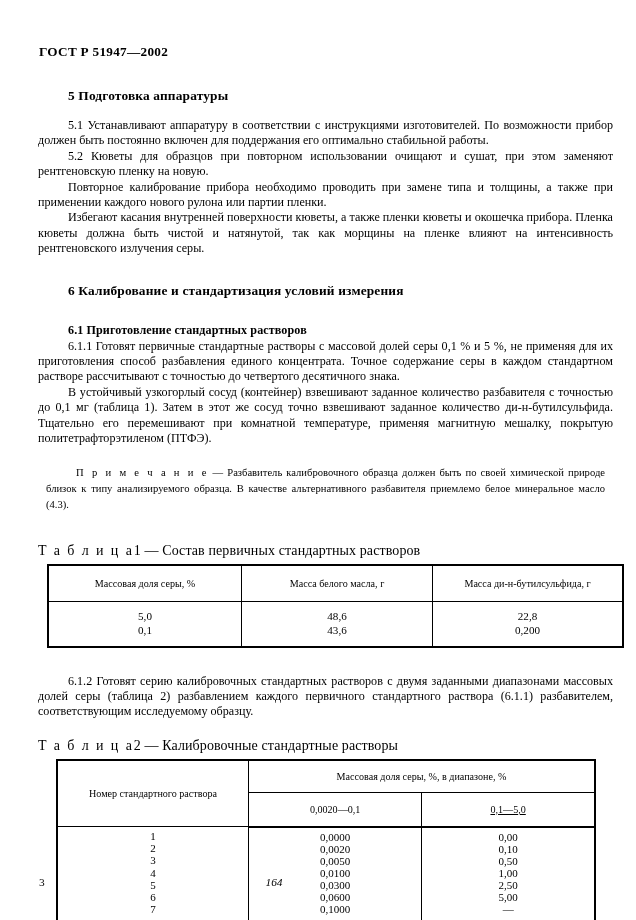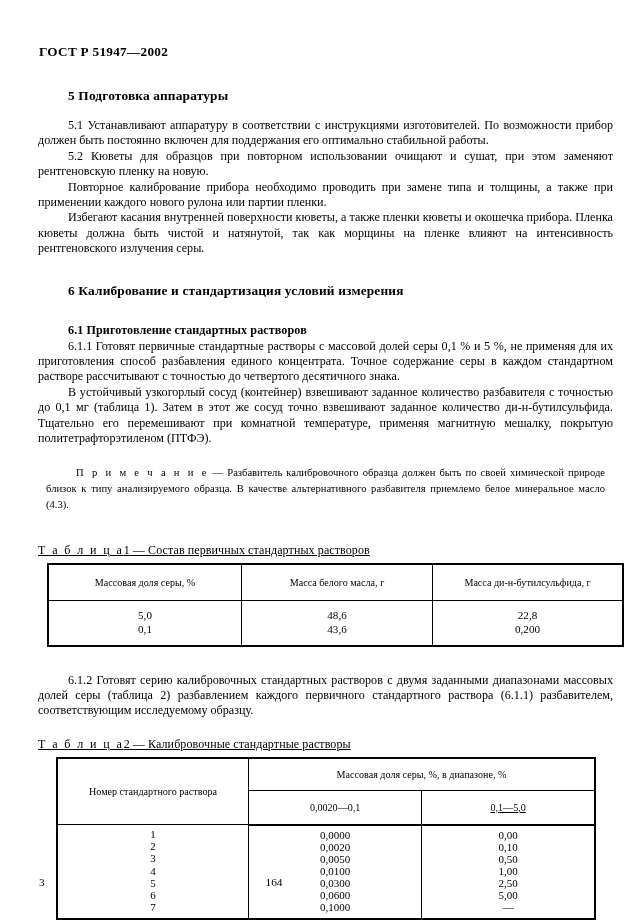--- a/index.html
+++ b/index.html
@@ -64,24 +64,23 @@
     margin: 8px;
     text-align: justify;
     text-indent: 30px;
   }
   .spaced {
     letter-spacing: 2.1px;
   }
 
   
   .table-caption {
-    font-size: 12px;
+    font-size: 14px;
     margin: 0 0 5px 0;
     letter-spacing: 0.1px;
-    text-decoration: underline;
   }
   .table-caption .spaced-cap { letter-spacing: 1.9px; }
 
   
   table.doc-table {
     border-collapse: collapse;
     font-size: 10.1px;
     table-layout: fixed;
   }
   table.doc-table td,
@@ -141,20 +140,21 @@
     position: absolute;
     left: 39px;
     top: 0;
   }
   .footer-center {
     position: absolute;
     left: 0;
     top: 0;
     width: 548px;
     text-align: center;
+    font-style: italic;
   }
 </style>
 </head>
 <body>
 
 <div class="page">
 
   <div class="doc-header">ГОСТ Р 51947—2002</div>
 
   <h2 class="section-heading">5  Подготовка аппаратуры</h2>

